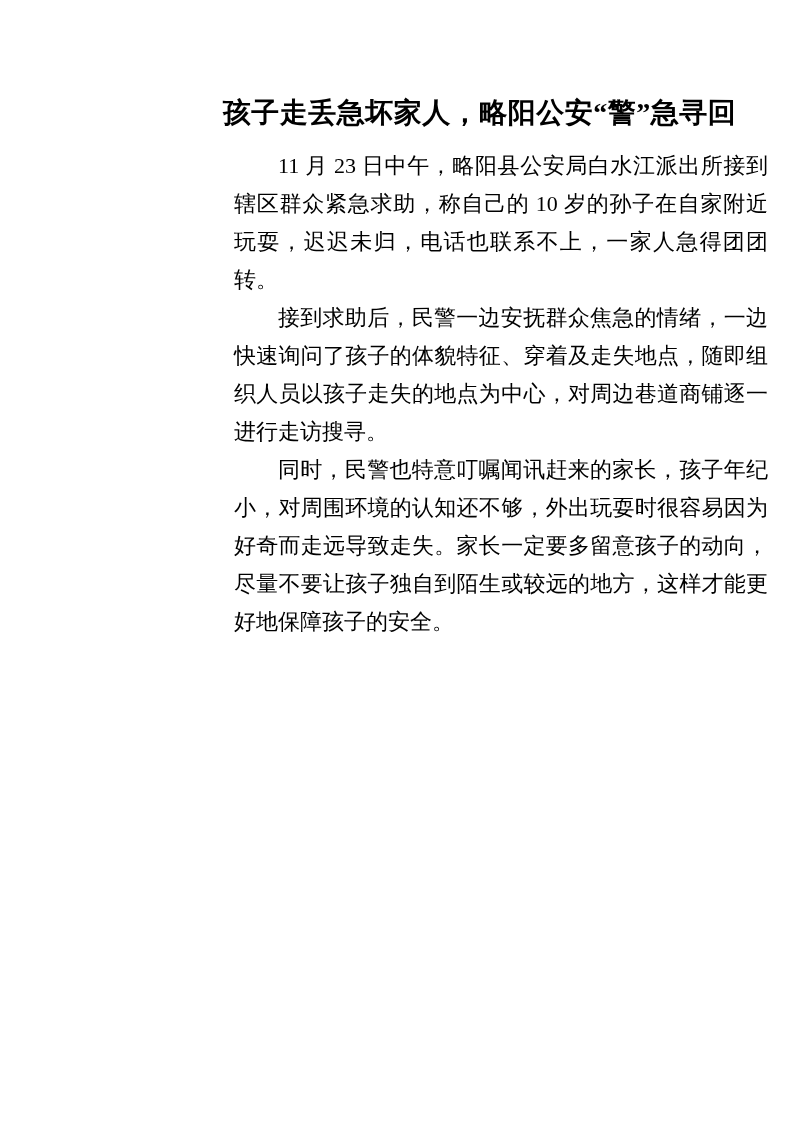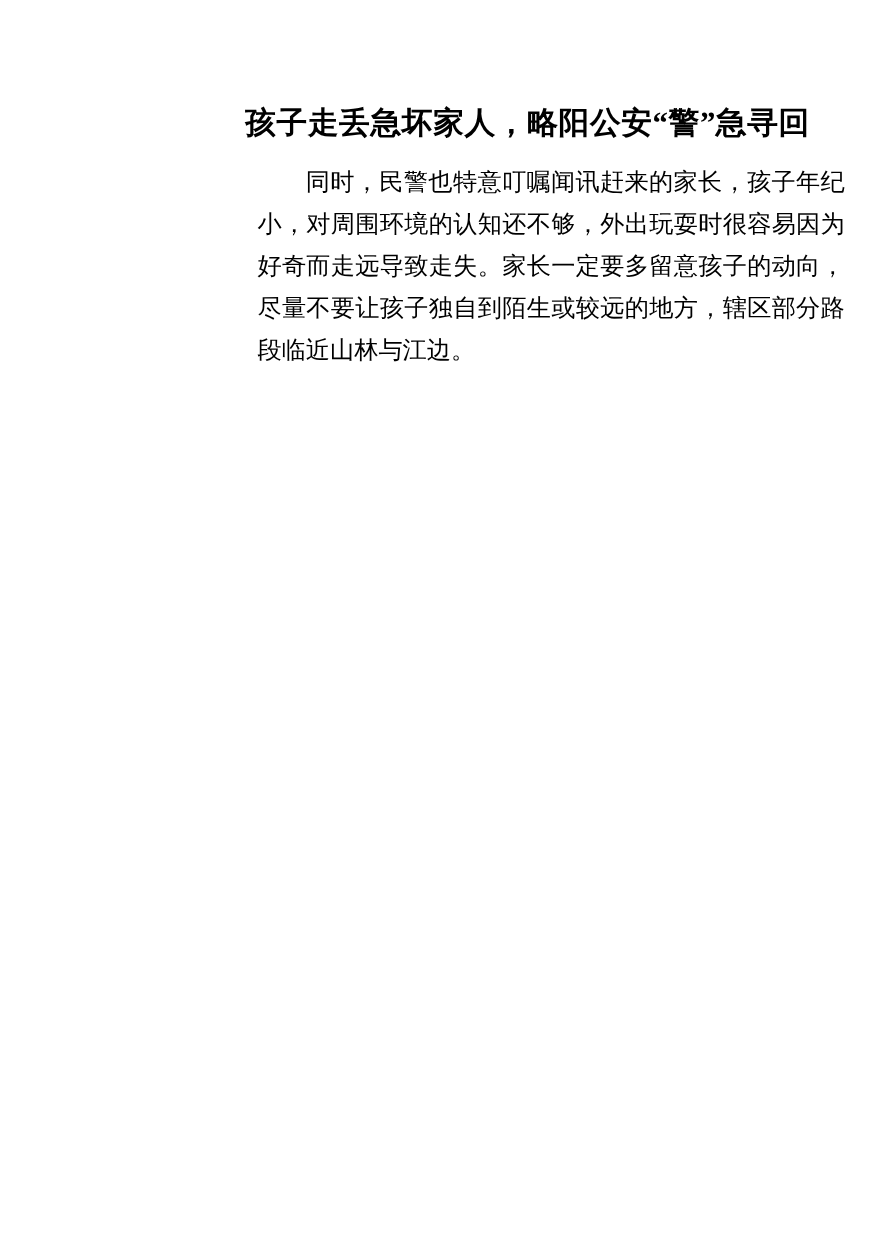--- a/index.html
+++ b/index.html
@@ -45,16 +45,18 @@
     font-family: "Liberation Serif", serif;
   }
 </style>
 </head>
 <body>
 
 <div class="page">
   <div class="content">
     <h1 class="doc-title">孩子走丢急坏家人，略阳公安“警”急寻回</h1>
     <div class="doc-body">
-      <p>同时，民警也特意叮嘱闻讯赶来的家长，孩子年纪小，对周围环境的认知还不够，外出玩耍时很容易因为好奇而走远导致走失。家长一定要多留意孩子的动向，尽量不要让孩子独自到陌生或较远的地方，辖区部分路段临近山林与江边。</p>
+      <p>11 月 23 日中午，略阳县公安局白水江派出所接到辖区群众紧急求助，称自己的 10 岁的孙子在自家附近玩耍，迟迟未归，电话也联系不上，一家人急得团团转。</p>
+      <p>接到求助后，民警一边安抚群众焦急的情绪，一边快速询问了孩子的体貌特征、穿着及走失地点，随即组织人员以孩子走失的地点为中心，对周边巷道商铺逐一进行走访搜寻。</p>
+      <p>同时，民警也特意叮嘱闻讯赶来的家长，孩子年纪小，对周围环境的认知还不够，外出玩耍时很容易因为好奇而走远导致走失。家长一定要多留意孩子的动向，尽量不要让孩子独自到陌生或较远的地方，这样才能更好地保障孩子的安全。</p>
     </div>
   </div>
 </div>
 
 </body></html>

